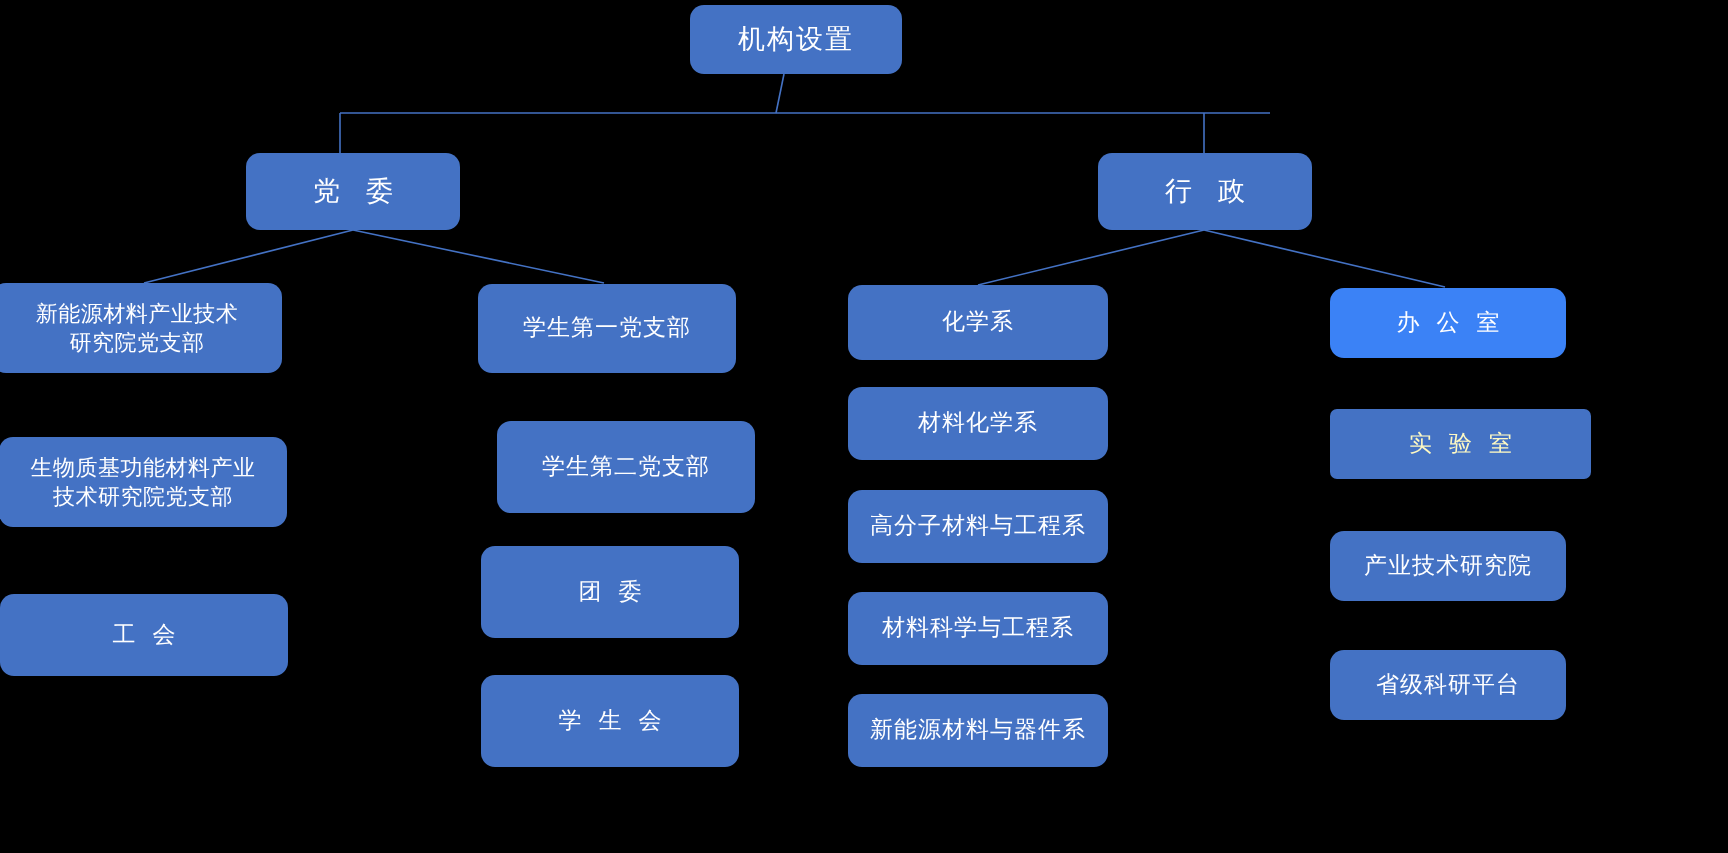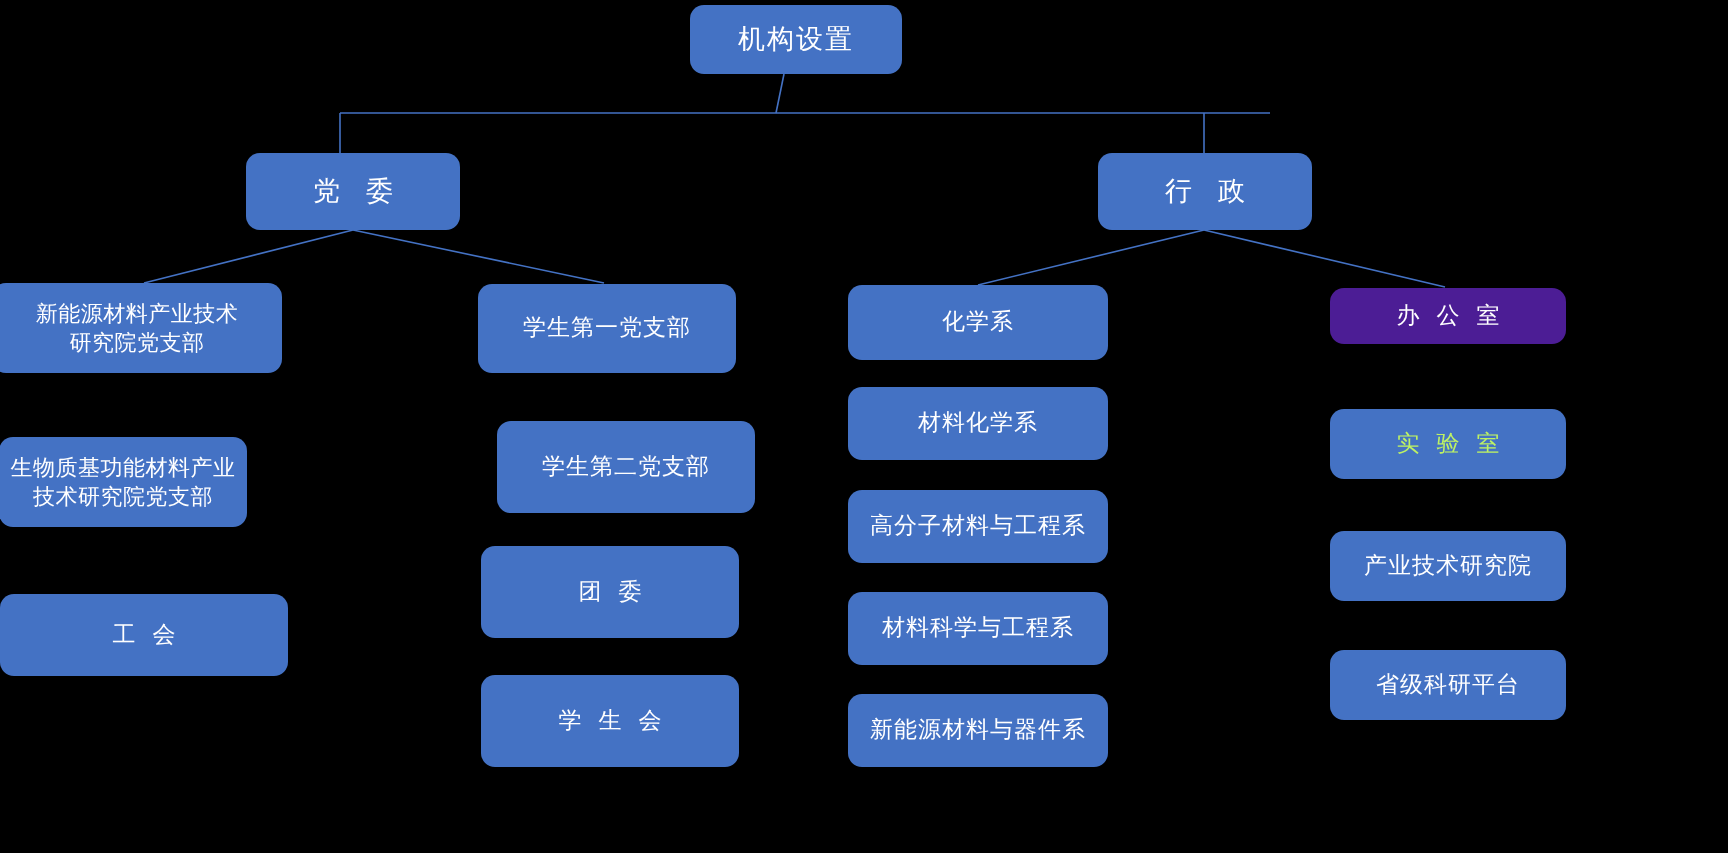--- a/index.html
+++ b/index.html
@@ -76,30 +76,30 @@
       <polyline points="353,230 604,283" fill="none" stroke="#4472C4" stroke-width="1.6"></polyline>
       <polyline points="1204,230 978,285" fill="none" stroke="#4472C4" stroke-width="1.6"></polyline>
       <polyline points="1204,230 1445,287" fill="none" stroke="#4472C4" stroke-width="1.6"></polyline>
     </svg>
   <div id="nodes-layer">
       <div class="node root" style="left: 678px; top: 5px; width: 212px; height: 69px; background: rgb(68, 114, 196); color: rgb(255, 255, 255);"><span>机构设置</span></div>
       <div class="node lvl2" style="left: 246px; top: 153px; width: 214px; height: 77px; background: rgb(68, 114, 196); color: rgb(255, 255, 255);"><span>党委</span></div>
       <div class="node lvl2" style="left: 1098px; top: 153px; width: 214px; height: 77px; background: rgb(68, 114, 196); color: rgb(255, 255, 255);"><span>行政</span></div>
       <div class="node two-line" style="left: -8px; top: 283px; width: 290px; height: 90px; background: rgb(68, 114, 196); color: rgb(255, 255, 255);"><span>新能源材料产业技术
 研究院党支部</span></div>
-      <div class="node two-line" style="left: -1px; top: 437px; width: 248px; height: 90px; background: rgb(68, 114, 196); color: rgb(255, 255, 255);"><span>生物质基功能材料产业
+      <div class="node two-line" style="left: -1px; top: 437px; width: 288px; height: 90px; background: rgb(68, 114, 196); color: rgb(255, 255, 255);"><span>生物质基功能材料产业
 技术研究院党支部</span></div>
       <div class="node lvl3 spaced" style="left: 0px; top: 594px; width: 288px; height: 82px; background: rgb(68, 114, 196); color: rgb(255, 255, 255);"><span>工会</span></div>
       <div class="node lvl3" style="left: 478px; top: 284px; width: 258px; height: 89px; background: rgb(68, 114, 196); color: rgb(255, 255, 255); align-items: center;"><span>学生第一党支部</span></div>
       <div class="node lvl3" style="left: 481px; top: 421px; width: 258px; height: 92px; background: rgb(68, 114, 196); color: rgb(255, 255, 255); margin-left: 16px;"><span>学生第二党支部</span></div>
       <div class="node lvl3 spaced" style="left: 481px; top: 546px; width: 258px; height: 92px; background: rgb(68, 114, 196); color: rgb(255, 255, 255);"><span>团委</span></div>
       <div class="node lvl3 spaced" style="left: 481px; top: 675px; width: 258px; height: 92px; background: rgb(68, 114, 196); color: rgb(255, 255, 255);"><span>学生会</span></div>
       <div class="node lvl3" style="left: 848px; top: 285px; width: 260px; height: 75px; background: rgb(68, 114, 196); color: rgb(255, 255, 255);"><span>化学系</span></div>
       <div class="node lvl3" style="left: 848px; top: 387px; width: 260px; height: 73px; background: rgb(68, 114, 196); color: rgb(255, 255, 255);"><span>材料化学系</span></div>
       <div class="node lvl3" style="left: 848px; top: 490px; width: 260px; height: 73px; background: rgb(68, 114, 196); color: rgb(255, 255, 255); text-align: right;"><span>高分子材料与工程系</span></div>
       <div class="node lvl3" style="left: 848px; top: 592px; width: 260px; height: 73px; background: rgb(68, 114, 196); color: rgb(255, 255, 255);"><span>材料科学与工程系</span></div>
       <div class="node lvl3" style="left: 848px; top: 694px; width: 260px; height: 73px; background: rgb(68, 114, 196); color: rgb(255, 255, 255);"><span>新能源材料与器件系</span></div>
-      <div class="node lvl3 spaced" style="left: 1330px; top: 288px; width: 236px; height: 56px; background: #4c1d95; color: rgb(255, 255, 255);"><span>办公室</span></div>
-      <div class="node lvl3 spaced" style="left: 1330px; top: 409px; width: 236px; height: 70px; background: rgb(68, 114, 196); color: #bef264;"><span>实验室</span></div>
+      <div class="node lvl3 spaced" style="left: 1330px; top: 288px; width: 236px; height: 70px; background: #3b82f6; color: rgb(255, 255, 255);"><span>办公室</span></div>
+      <div class="node lvl3 spaced" style="left: 1330px; top: 409px; width: 261px; height: 70px; background: rgb(68, 114, 196); color: #fef9c3; border-radius: 7px;"><span>实验室</span></div>
       <div class="node lvl3" style="left: 1330px; top: 531px; width: 236px; height: 70px; background: rgb(68, 114, 196); color: rgb(255, 255, 255);"><span>产业技术研究院</span></div>
       <div class="node lvl3" style="left: 1330px; top: 650px; width: 236px; height: 70px; background: rgb(68, 114, 196); color: rgb(255, 255, 255);"><span>省级科研平台</span></div>
     </div>
 </div>
 
 </body></html>

